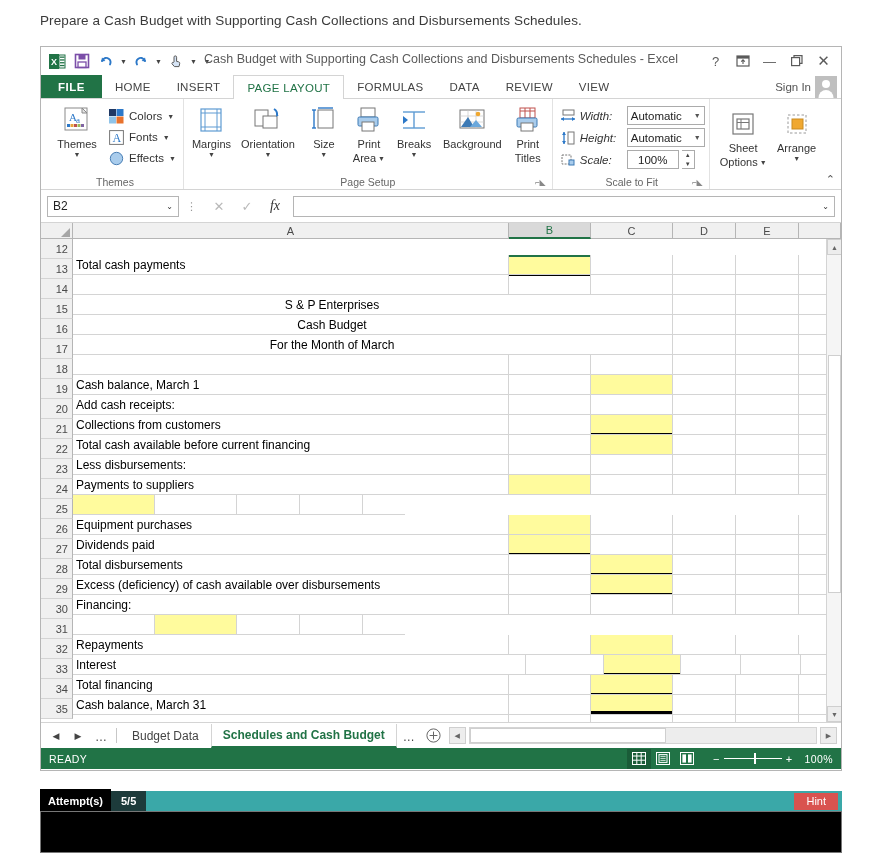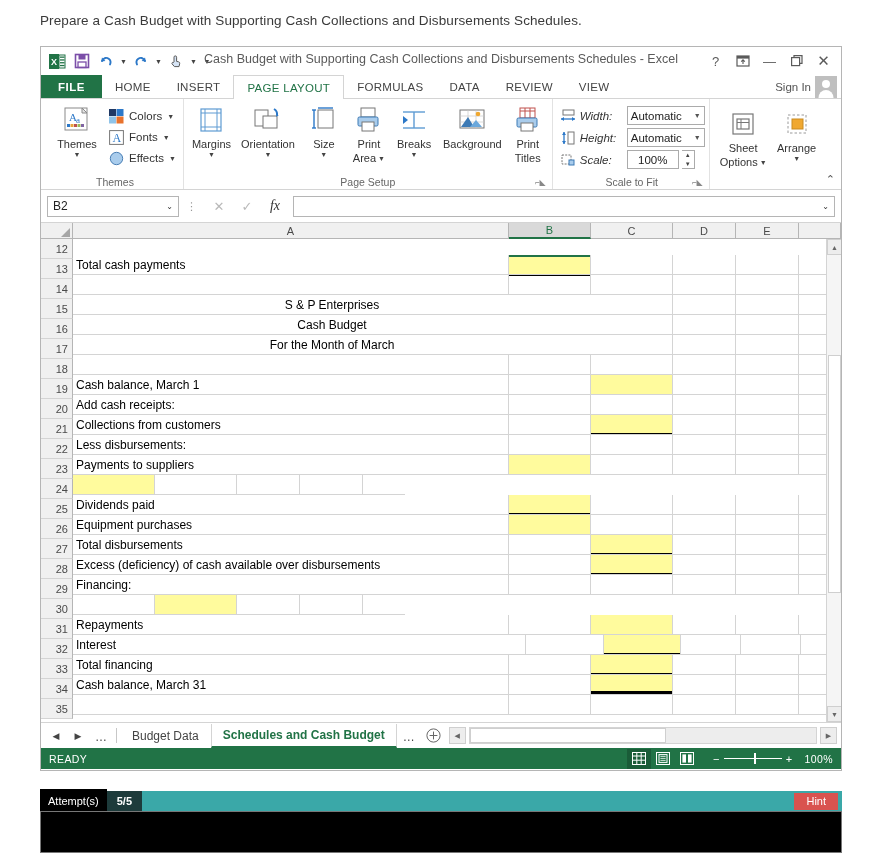--- a/index.html
+++ b/index.html
@@ -206,21 +206,21 @@
   #zoom-track { width:58px; height:1px; background:#fff; position:relative;}
   #zoom-thumb { position:absolute; left:30px; top:-5px; width:2px; height:11px; background:#fff;}
   .zsign { font-size:11px; padding:0 4px;}
   #zoom-pct { font-size:10.5px; min-width:28px; text-align:right;}
 
   
   #attemptbar {
     position:absolute; left:40px; top:791px; width:802px; height:20px;
     background:#3aa8a8; display:flex; align-items:center;
   }
-  #attempt-label { background:#000; color:#fff; font-size:11px; font-weight:normal; height:20px; display:flex; align-items:center; padding:12px 8px;}
+  #attempt-label { background:#000; color:#fff; font-size:11px; font-weight:bold; height:20px; display:flex; align-items:center; padding:12px 8px;}
   #attempt-count { background:#1d3b3b; color:#fff; font-size:11px; font-weight:bold; height:20px; display:flex; align-items:center; padding:0 10px;}
   #hint-btn {
     margin-left:auto; background:#d9534f; color:#fff; font-size:11px;
     height:17px; display:flex; align-items:center; padding:0 12px; margin-right:4px;
   }
   #blackbar { position:absolute; left:40px; top:811px; width:802px; height:42px; background:#000; border:1px solid #777;}
 </style>
 </head>
 <body>
 
@@ -685,20 +685,28 @@
         </div>
         <div class="row">
           <div class="cell a" style="width: 436px;">   Collections from customers</div>
           <div class="cell" style="width: 82px;"></div>
           <div class="cell hl bb" style="width: 82px;"></div>
           <div class="cell" style="width: 63px;"></div>
           <div class="cell" style="width: 63px;"></div>
           <div class="cell nobr" style="width: 42px;"></div>
         </div>
         <div class="row">
+          <div class="cell a" style="width: 436px;">Total cash available before current financing</div>
+          <div class="cell" style="width: 82px;"></div>
+          <div class="cell hl" style="width: 82px;"></div>
+          <div class="cell" style="width: 63px;"></div>
+          <div class="cell" style="width: 63px;"></div>
+          <div class="cell nobr" style="width: 42px;"></div>
+        </div>
+        <div class="row">
           <div class="cell a" style="width: 436px;">Less disbursements:</div>
           <div class="cell" style="width: 82px;"></div>
           <div class="cell" style="width: 82px;"></div>
           <div class="cell" style="width: 63px;"></div>
           <div class="cell" style="width: 63px;"></div>
           <div class="cell nobr" style="width: 42px;"></div>
         </div>
         <div class="row">
           <div class="cell a" style="width: 436px;">   Payments to suppliers</div>
           <div class="cell hl" style="width: 82px;"></div>
@@ -708,30 +716,30 @@
           <div class="cell nobr" style="width: 42px;"></div>
         </div>
         <div class="row">
           <div class="cell hl" style="width: 82px;"></div>
           <div class="cell" style="width: 82px;"></div>
           <div class="cell" style="width: 63px;"></div>
           <div class="cell" style="width: 63px;"></div>
           <div class="cell nobr" style="width: 42px;"></div>
         </div>
         <div class="row">
+          <div class="cell a" style="width: 436px;">   Equipment purchases</div>
+          <div class="cell hl" style="width: 82px;"></div>
+          <div class="cell" style="width: 82px;"></div>
+          <div class="cell" style="width: 63px;"></div>
+          <div class="cell" style="width: 63px;"></div>
+          <div class="cell nobr" style="width: 42px;"></div>
+        </div>
+        <div class="row">
           <div class="cell a" style="width: 436px;">   Dividends paid</div>
           <div class="cell hl bb" style="width: 82px;"></div>
-          <div class="cell" style="width: 82px;"></div>
-          <div class="cell" style="width: 63px;"></div>
-          <div class="cell" style="width: 63px;"></div>
-          <div class="cell nobr" style="width: 42px;"></div>
-        </div>
-        <div class="row">
-          <div class="cell a" style="width: 436px;">   Equipment purchases</div>
-          <div class="cell hl" style="width: 82px;"></div>
           <div class="cell" style="width: 82px;"></div>
           <div class="cell" style="width: 63px;"></div>
           <div class="cell" style="width: 63px;"></div>
           <div class="cell nobr" style="width: 42px;"></div>
         </div>
         <div class="row">
           <div class="cell a" style="width: 436px;">Total disbursements</div>
           <div class="cell" style="width: 82px;"></div>
           <div class="cell hl bb" style="width: 82px;"></div>
           <div class="cell" style="width: 63px;"></div>

